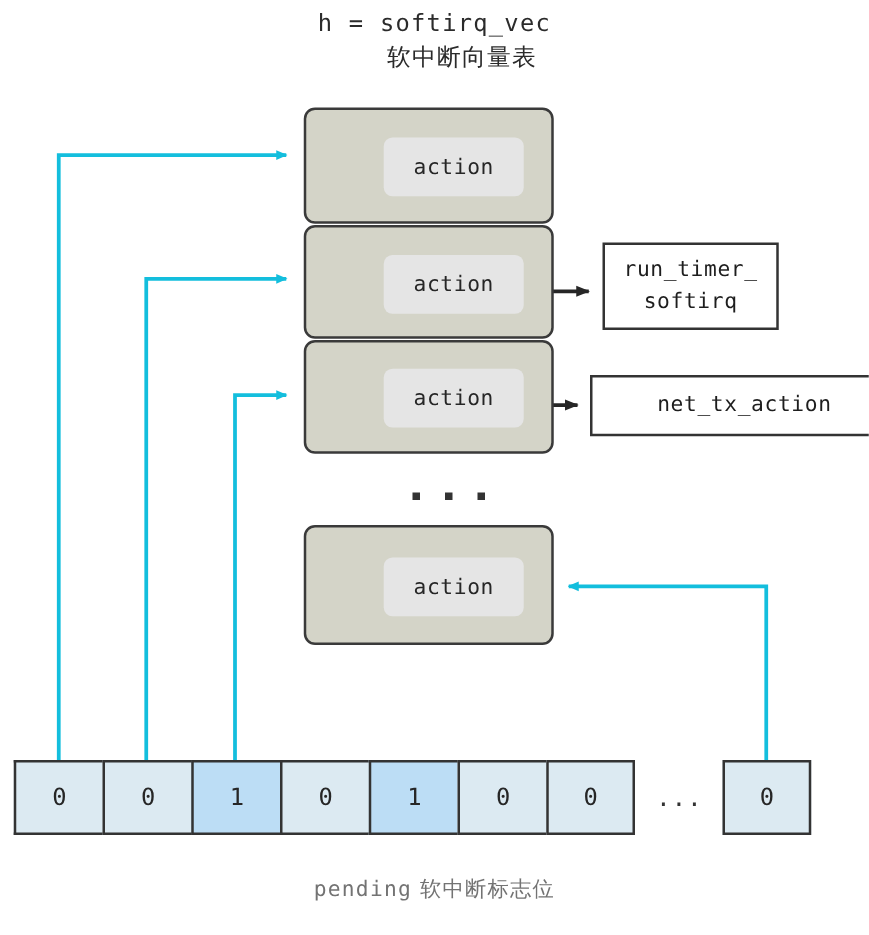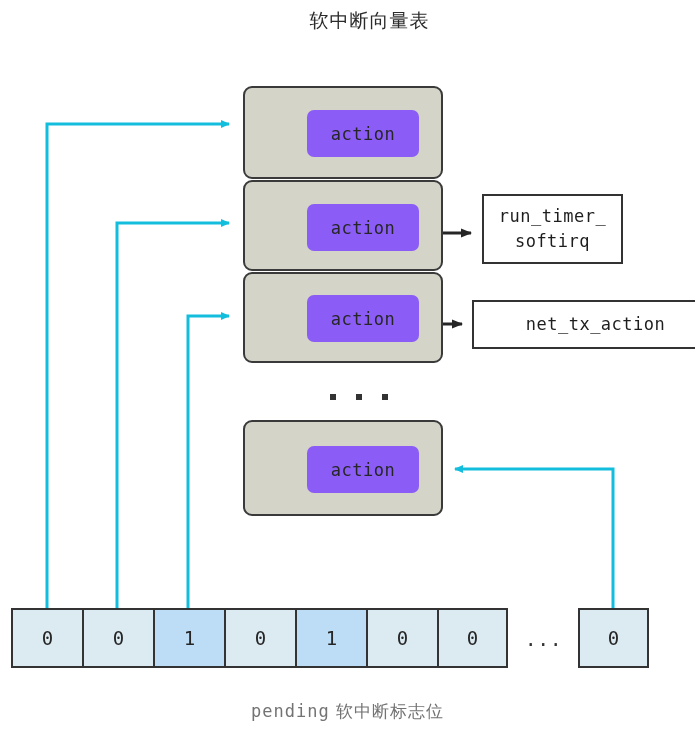--- a/index.html
+++ b/index.html
@@ -57,21 +57,21 @@
   
   .vec-box {
     position: absolute;
     background: #d4d4c8;
     border: 2.5px solid #3a3a3a;
     border-radius: 9px;
     box-sizing: border-box;
   }
   .action-box {
     position: absolute;
-    background: #8b5cf6;
+    background: #e5e5e5;
     border-radius: 7px;
     display: flex;
     align-items: center;
     justify-content: center;
     font-family: "DejaVu Sans Mono", monospace;
     font-size: 17px;
     color: #262626;
     letter-spacing: 0.5px;
     text-align: right;
   }
@@ -166,20 +166,21 @@
   .caption .mono {
     font-family: "DejaVu Sans Mono", monospace;
   }
 </style>
 </head>
 <body>
 
 <div id="canvas">
 
   <div class="title-block">
+    <div class="title-main">h = softirq_vec</div>
     <div class="title-sub">软中断向量表</div>
   </div>
 
   <svg class="svg-layer" viewBox="0 0 695 748">
     <defs>
       <marker id="arrow-cyan" markerWidth="9" markerHeight="9" refX="8" refY="4.5" orient="auto" markerUnits="userSpaceOnUse">
         <path d="M0,0.6 L9,4.5 L0,8.4 Z" fill="#13bedd"></path>
       </marker>
       <marker id="arrow-cyan-left" markerWidth="9" markerHeight="9" refX="8" refY="4.5" orient="auto" markerUnits="userSpaceOnUse">
         <path d="M0,0.6 L9,4.5 L0,8.4 Z" fill="#13bedd"></path>

